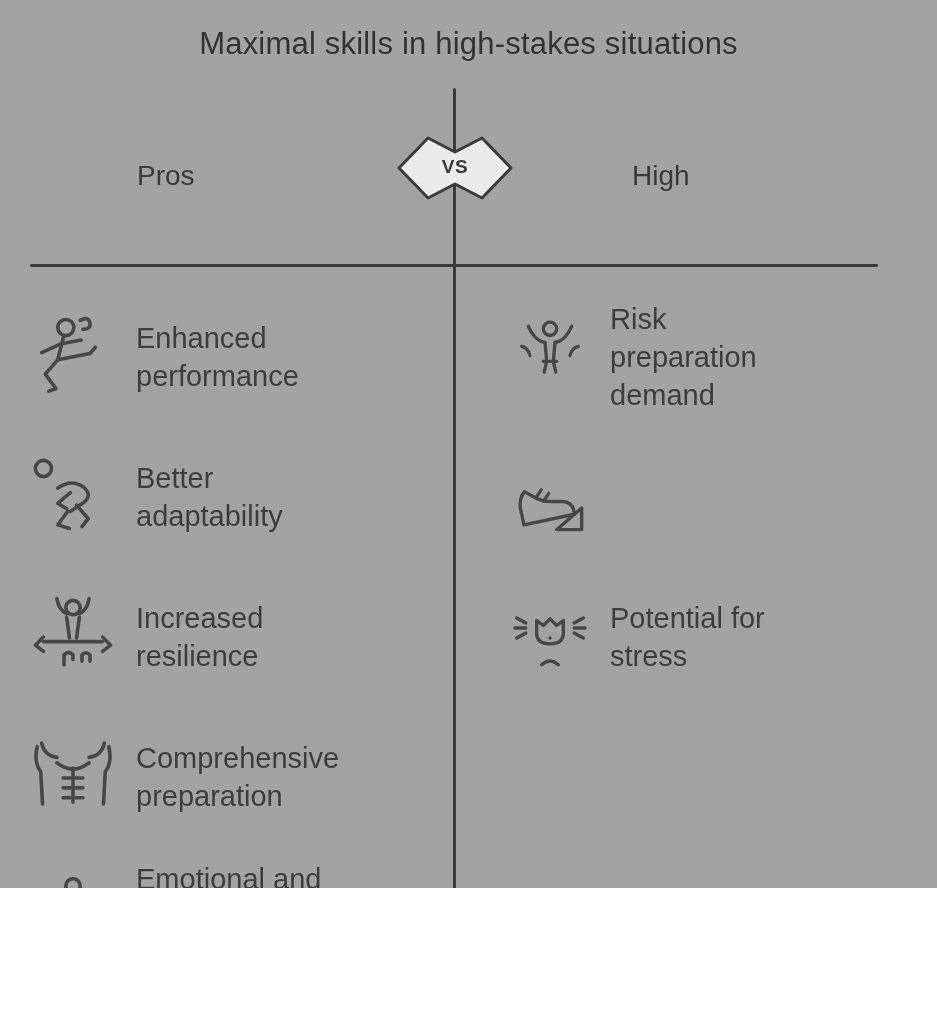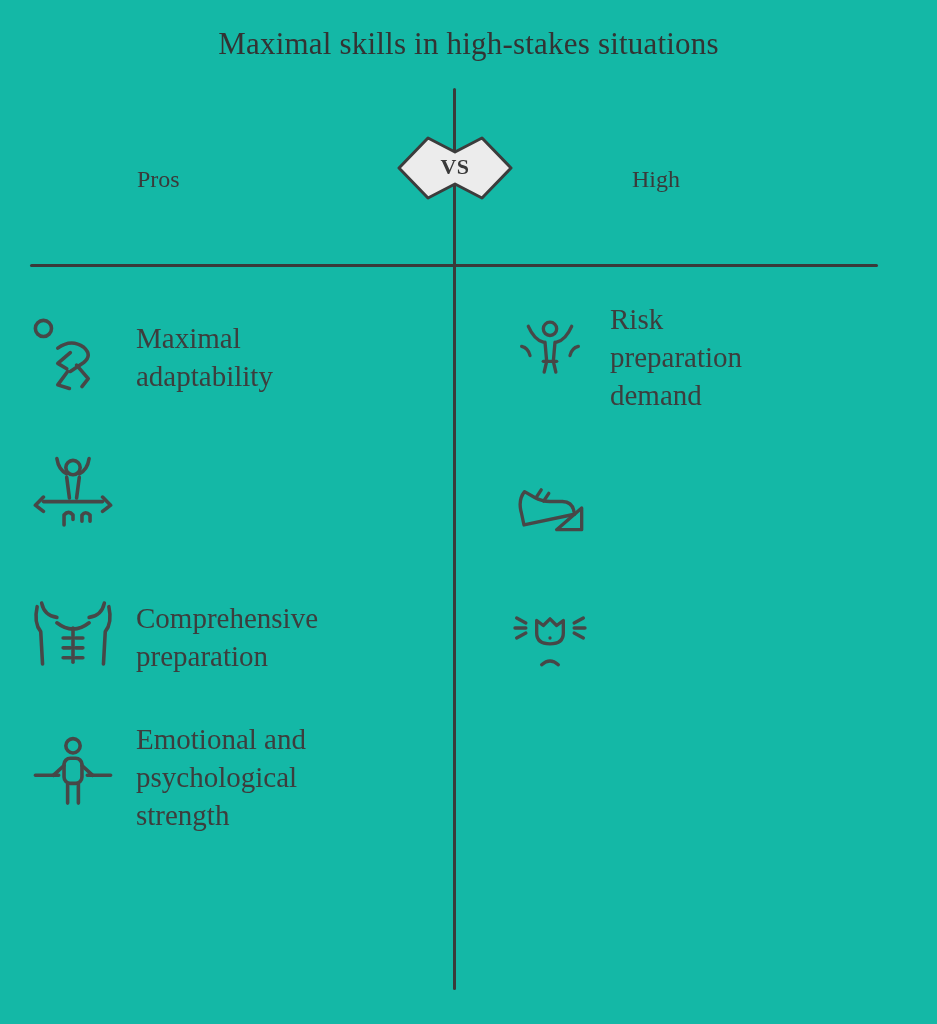--- a/index.html
+++ b/index.html
@@ -1,33 +1,33 @@
 <!DOCTYPE html>
 <html><head>
 <meta charset="utf-8">
 <style>
   html, body { margin:0; padding:0; background:#ffffff; }
   .canvas {
-    position:relative; width:937px; height:1024px; background:#14b8a6;
-    font-family:Liberation Serif, serif; color:#3d3d3d; overflow:hidden;
+    position:relative; width:937px; height:888px; background:#a3a3a3;
+    font-family:Liberation Sans, sans-serif; color:#3d3d3d; overflow:hidden;
   }
   .title {
     position:absolute; top:26px; left:0; width:100%;
     text-align:center; font-size:31px; font-weight:500; color:#333333; letter-spacing:0.2px;
   }
   .v-line { position:absolute; left:453px; top:88px; width:3px; height:902px; background:#3a3a3a; border-radius:2px; }
   .h-line { position:absolute; left:30px; top:264px; width:848px; height:3px; background:#3a3a3a; border-radius:2px; }
-  .col-header { position:absolute; top:166px; font-size:24px; color:#3a3a3a; }
+  .col-header { position:absolute; top:160px; font-size:28px; color:#3a3a3a; }
   .col-header.pros { left:137px; }
   .col-header.cons { left:632px; }
   .vs-badge { position:absolute; left:396px; top:126px; width:118px; height:84px; z-index:2; }
   .vs-badge svg { display:block; }
   .vs-text {
     position:absolute; top:50%; left:50%; transform:translate(-50%,-54%);
-    font-size:22px; font-weight:600; color:#3a3a3a; letter-spacing:0.5px;
+    font-size:19px; font-weight:600; color:#3a3a3a; letter-spacing:0.5px;
   }
   .column { position:absolute; top:288px; display:grid; grid-auto-rows:140px; align-items:center; }
   .column.pros { left:26px; width:424px; }
   .column.cons { left:506px; width:404px; }
   .row { display:flex; align-items:center; gap:16px; }
   .icon-box { width:94px; height:110px; flex:0 0 auto; display:flex; align-items:center; justify-content:center; }
   .column.cons .icon-box { width:88px; }
   .label { font-size:29px; line-height:1.31; white-space:pre-line; color:#3d3d3d; }
   svg.icon { stroke:#474747; fill:none; stroke-width:4; stroke-linecap:round; stroke-linejoin:round; }
   svg.icon .fillpart { fill:#474747; stroke:none; }
@@ -47,49 +47,66 @@
 
   <div class="vs-badge">
     <svg width="118" height="84" viewBox="0 0 118 84">
       <polygon points="3,42 32,12 59,26 86,12 115,42 86,72 59,58 32,72" fill="#ececec" stroke="#3c3c3c" stroke-width="3" stroke-linejoin="round"></polygon>
     </svg>
     <div class="vs-text">VS</div>
   </div>
 
   <div class="column pros">
 
+    <div class="row">
+      <div class="icon-box">
+        <svg class="icon" width="86" height="86" viewBox="0 0 96 96">
+          <circle cx="40" cy="14" r="9"></circle>
+          <path d="M56 6 q9 -5 11 3 q1 7 -8 7"></path>
+          <path d="M37 26 L31 50"></path>
+          <path d="M35 32 L13 42"></path>
+          <path d="M35 32 L57 28"></path>
+          <path d="M31 50 L67 43 L73 36"></path>
+          <path d="M31 50 L17 66 L29 82 L21 85"></path>
+        </svg>
+      </div>
+      <div class="label">Enhanced
+performance</div>
+    </div>
 
     <div class="row">
       <div class="icon-box">
         <svg class="icon" width="86" height="86" viewBox="0 0 96 96">
           <circle cx="15" cy="15" r="9"></circle>
           <path d="M31 37 q15 -11 29 -1 q10 9 0 17 l-15 10"></path>
           <path d="M45 42 l-14 12 l10 6"></path>
           <path d="M52 56 l13 15 l-7 9"></path>
           <path d="M42 63 l-11 15 l13 4"></path>
         </svg>
       </div>
-      <div class="label">Maximal
+      <div class="label">Better
 adaptability</div>
     </div>
 
     <div class="row">
       <div class="icon-box">
         <svg class="icon" width="86" height="86" viewBox="0 0 96 96">
           <circle cx="48" cy="14" r="8"></circle>
           <path d="M30 4 q2 13 11 17"></path>
           <path d="M66 4 q-2 13 -11 17"></path>
           <path d="M41 25 l3 23 M55 25 l-3 23"></path>
           <path d="M15 52 h66"></path>
           <path d="M15 47 l-9 9 9 7"></path>
           <path d="M81 47 l9 9 -9 7"></path>
           <path d="M38 78 v-11 q5 -6 10 0 v5"></path>
           <path d="M58 74 v-7 q4 -5 9 0 v7"></path>
         </svg>
       </div>
+      <div class="label">Increased
+resilience</div>
     </div>
 
     <div class="row">
       <div class="icon-box">
         <svg class="icon" width="86" height="86" viewBox="0 0 96 96">
           <path d="M13 9 q3 14 17 16"></path>
           <path d="M83 9 q-3 14 -17 16"></path>
           <path d="M8 13 q-4 18 4 28 l2 36"></path>
           <path d="M88 13 q4 18 -4 28 l-2 36"></path>
           <path d="M30 31 q18 14 36 0"></path>
@@ -155,17 +172,19 @@
     <div class="row">
       <div class="icon-box">
         <svg class="icon" width="80" height="80" viewBox="0 0 96 96">
           <path d="M32 42 v-15 l8 6 8 -8 8 8 8 -6 v15 q0 13 -16 13 q-16 0 -16 -13 z"></path>
           <circle class="fillpart" cx="48" cy="48" r="2"></circle>
           <path d="M8 24 l11 6 M6 36 h13 M8 48 l11 -6"></path>
           <path d="M88 24 l-11 6 M90 36 h-13 M88 48 l-11 -6"></path>
           <path d="M38 80 q10 -9 20 0"></path>
         </svg>
       </div>
+      <div class="label">Potential for
+stress</div>
     </div>
 
   </div>
 
 </div>
 
 </body></html>

